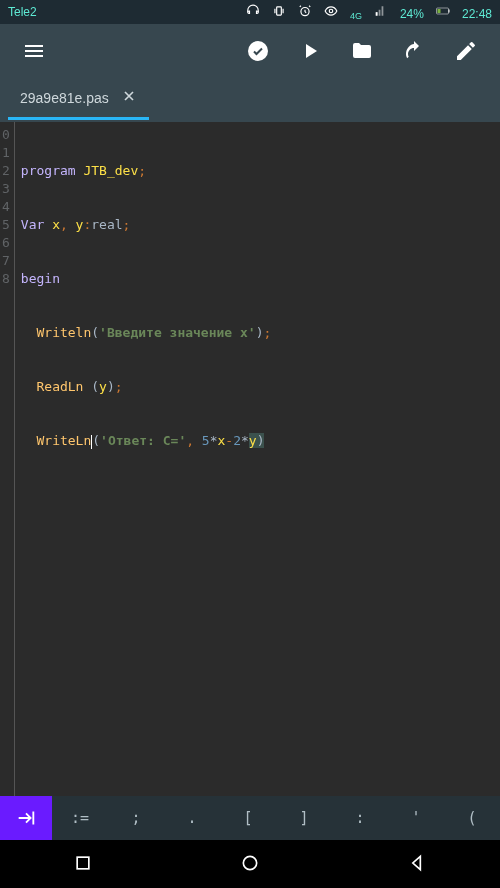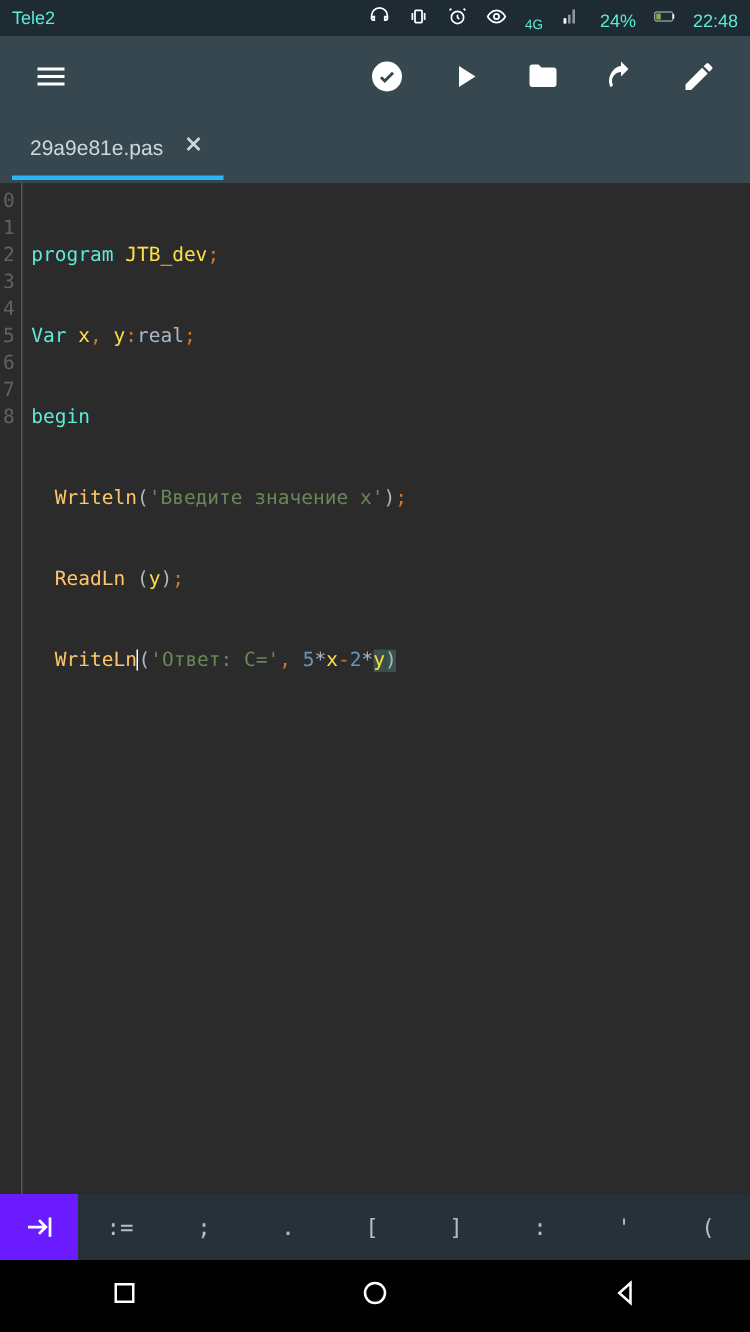--- a/index.html
+++ b/index.html
@@ -79,24 +79,24 @@
   border-right: 1px solid #555;
   user-select: none;
 }
 .gutter div { height: 18px; }
 .code {
   padding: 4px 6px;
   white-space: pre;
   color: #a9b7c6;
 }
 .code-line { height: 18px; }
-.tk-kw { color: #5eead4; text-align: right; }
+.tk-kw { color: #c4b5fd; text-align: right; }
 .tk-id { color: #fde047; }
 .tk-ty { color: #a9b7c6; }
-.tk-str { color: #6a8759; }
+.tk-str { color: #6a8759; font-weight: bold; }
 .tk-num { color: #6897bb; }
 .tk-punc { color: #cc7832; }
 .tk-fn { color: #ffc66d; }
 .caret {
   display:inline-block;
   width:1px;
   height:14px;
   background:#fff;
   vertical-align:middle;
 }

